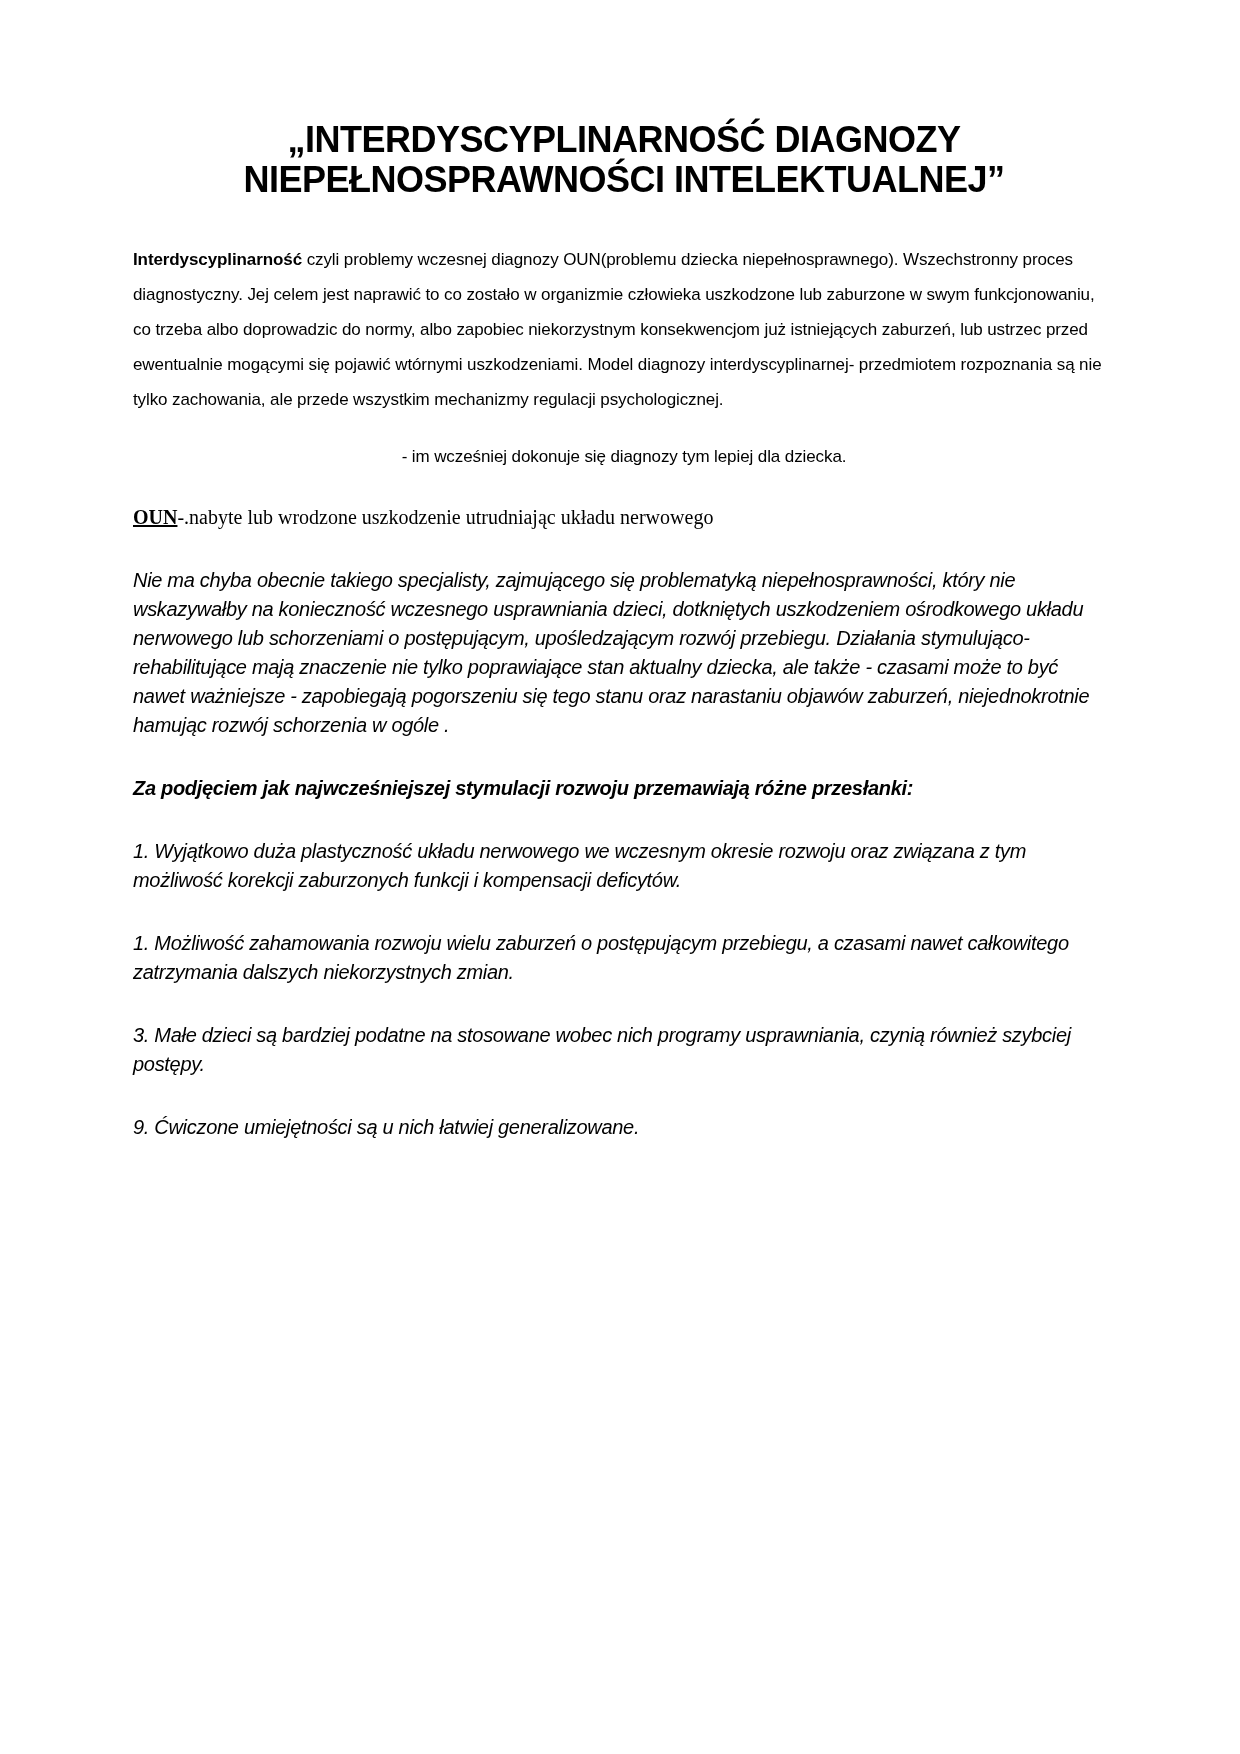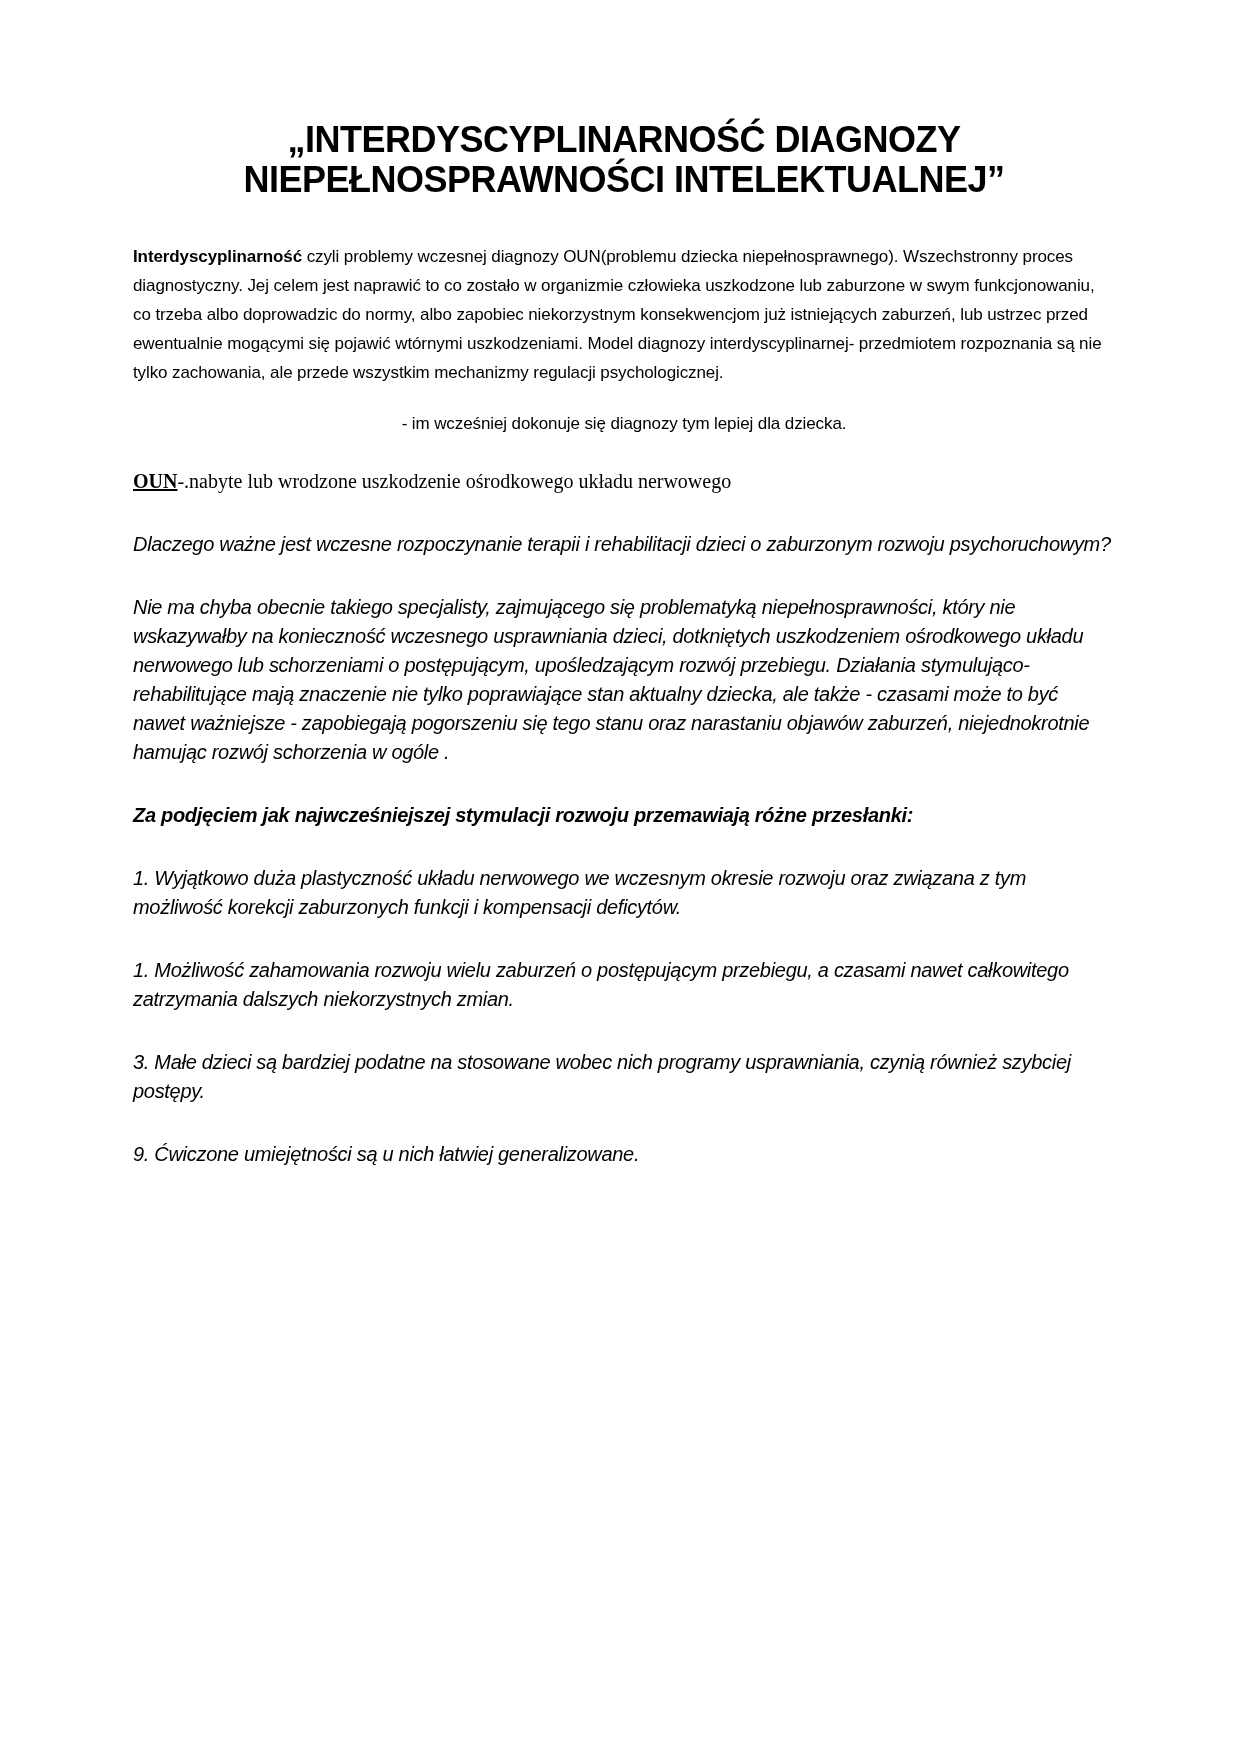--- a/index.html
+++ b/index.html
@@ -30,21 +30,21 @@
     line-height: 40px;
     font-weight: bold;
     font-stretch: condensed;
     letter-spacing: -0.5px;
     white-space: pre-line;
     font-family: "Liberation Sans", sans-serif;
   }
   .body-text {
     margin: 0 0 22px 0;
     font-size: 17px;
-    line-height: 29px;
+    line-height: 35px;
     letter-spacing: -0.1px;
   }
   .note {
     margin: 0 0 30px 0;
     text-align: center;
   }
   .oun-line {
     margin: 0 0 36px 0;
     font-family: "Liberation Serif", serif;
     font-size: 20px;
@@ -82,23 +82,22 @@
 
 <div class="page">
 
   <h1 class="title">„INTERDYSCYPLINARNOŚĆ DIAGNOZY
 NIEPEŁNOSPRAWNOŚCI INTELEKTUALNEJ”</h1>
 
   <p class="body-text"><strong>Interdyscyplinarność</strong><span> czyli problemy wczesnej diagnozy OUN(problemu dziecka niepełnosprawnego). Wszechstronny proces diagnostyczny. Jej celem jest naprawić to co zostało w organizmie człowieka uszkodzone lub zaburzone w swym funkcjonowaniu, co trzeba albo doprowadzic do normy, albo zapobiec niekorzystnym konsekwencjom już istniejących zaburzeń, lub ustrzec przed ewentualnie mogącymi się pojawić wtórnymi uszkodzeniami. Model diagnozy interdyscyplinarnej- przedmiotem rozpoznania są nie tylko zachowania, ale przede wszystkim mechanizmy regulacji psychologicznej.</span></p>
 
   <p class="body-text note">- im wcześniej dokonuje się diagnozy tym lepiej dla dziecka.</p>
 
-  <p class="oun-line"><span class="oun-term">OUN</span><span>-.nabyte lub wrodzone uszkodzenie ośrodkowego układu nerwowego</span></p>
+  <p class="oun-line"><span class="oun-term">OUN</span><span>-.nabyte lub wrodzone uszkodzenie utrudniając układu nerwowego</span></p>
 
-  <p class="italic-text">Dlaczego ważne jest wczesne rozpoczynanie terapii i rehabilitacji dzieci o zaburzonym rozwoju psychoruchowym?</p>
 
   <p class="italic-text">Nie ma chyba obecnie takiego specjalisty, zajmującego się problematyką niepełnosprawności, który nie wskazywałby na konieczność wczesnego usprawniania dzieci, dotkniętych uszkodzeniem ośrodkowego układu nerwowego lub schorzeniami o postępującym, upośledzającym rozwój przebiegu. Działania stymulująco- rehabilitujące mają znaczenie nie tylko poprawiające stan aktualny dziecka, ale także - czasami może to być nawet ważniejsze - zapobiegają pogorszeniu się tego stanu oraz narastaniu objawów zaburzeń, niejednokrotnie hamując rozwój schorzenia w ogóle .</p>
 
   <p class="italic-text bold">Za podjęciem jak najwcześniejszej stymulacji rozwoju przemawiają różne przesłanki:</p>
 
   <p class="italic-text">1. Wyjątkowo duża plastyczność układu nerwowego we wczesnym okresie rozwoju oraz związana z tym możliwość korekcji zaburzonych funkcji i kompensacji deficytów.</p>
 
   <p class="italic-text">1. Możliwość zahamowania rozwoju wielu zaburzeń o postępującym przebiegu, a czasami nawet całkowitego zatrzymania dalszych niekorzystnych zmian.</p>
 
   <p class="italic-text">3. Małe dzieci są bardziej podatne na stosowane wobec nich programy usprawniania, czynią również szybciej postępy.</p>

